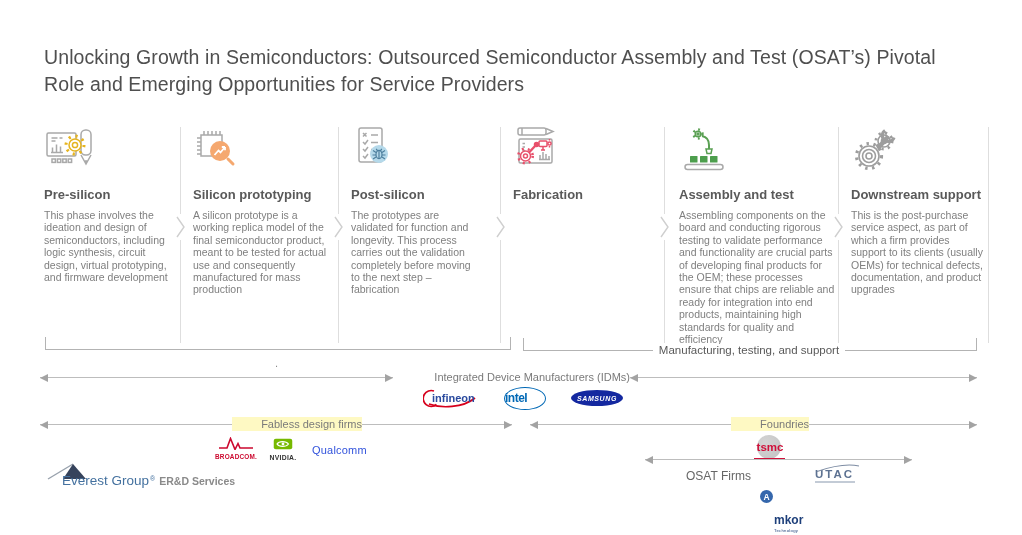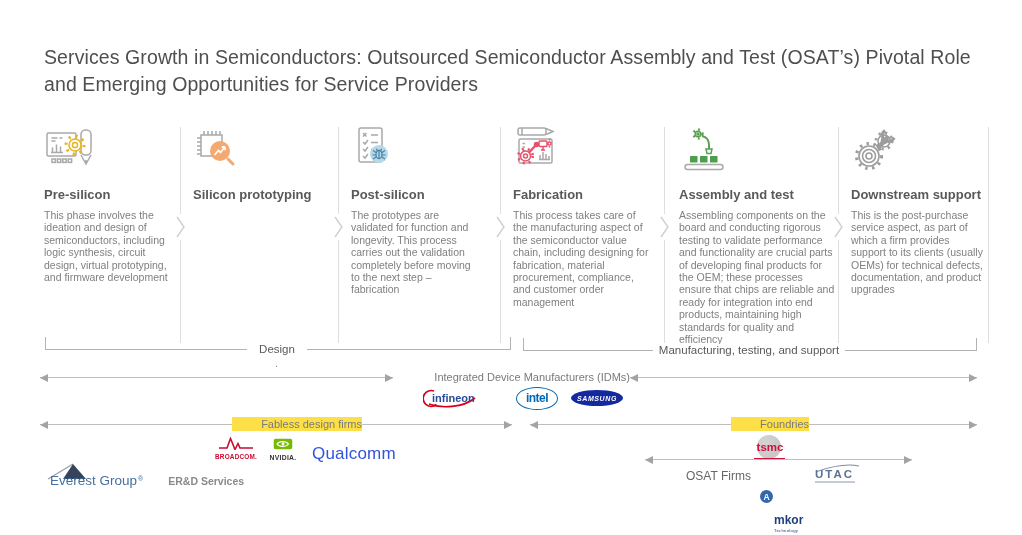--- a/index.html
+++ b/index.html
@@ -25,66 +25,66 @@
                    line-height:12.6px; color:#595959; }
   .bracket-label .pad { background:#fff; padding:0 12px; }
 
   .arrow { position:absolute; height:1px; background:#bdbdbd; }
   .arrow::before,.arrow::after { content:""; position:absolute; top:-3.5px; width:0; height:0;
            border-top:4px solid transparent; border-bottom:4px solid transparent; }
   .arrow::before { left:0; border-right:8px solid #a3a3a3; }
   .arrow::after  { right:0; border-left:8px solid #a3a3a3; }
 
   .seg-label { position:absolute; font-size:11px; color:#7a7a7a; text-align:right; }
-  .on-line { background:#fde047; height:14px; line-height:14px; }
+  .on-line { background:#fef9c3; height:14px; line-height:14px; }
 
   
-  .intel-oval { position:absolute; left:516px; top:387px; width:40px; height:21px;
+  .intel-oval { position:absolute; left:504px; top:387px; width:40px; height:21px;
                 border:1.6px solid #0068b5; border-radius:50%;
-                display:flex; align-items:center; justify-content:center; }
+                display:flex; align-items:center; justify-content:flex-start; }
   .intel-oval span { color:#0068b5; font-size:12px; font-weight:bold; letter-spacing:-0.5px; margin-top:-2px; }
   .samsung-oval { position:absolute; left:571px; top:390px; width:52px; height:16px;
                   background:#1428a0; border-radius:50%;
                   display:flex; align-items:center; justify-content:center; }
   .samsung-oval span { color:#fff; font-size:7px; font-weight:bold; font-style:italic; letter-spacing:0.6px; }
   .broadcom { position:absolute; left:212px; top:436px; width:48px; text-align:center; }
   .broadcom .word { font-size:6.4px; font-weight:bold; color:#cc092f; letter-spacing:0.2px; margin-top:-1px; }
   .nvidia { position:absolute; left:264px; top:436px; width:38px; text-align:center; }
   .nvidia .word { font-size:6.8px; font-weight:bold; color:#333; letter-spacing:0.3px; margin-top:0px; }
-  .qualcomm { position:absolute; left:312px; top:444px; font-size:17px; font-weight:500;
+  .qualcomm { position:absolute; left:312px; top:444px; font-size:11px; font-weight:500;
               color:#3253dc; letter-spacing:0.2px; }
   .tsmc { position:absolute; left:753px; top:434px; width:34px; height:28px; }
   .tsmc .wafer { position:absolute; left:4px; top:1px; width:24px; height:24px; border-radius:50%;
                  background:radial-gradient(circle at 35% 35%, #d4d4d4, #c2c2c2); }
   .tsmc .word { position:absolute; left:1px; top:7px; width:32px; text-align:center;
                 color:#d0103a; font-weight:bold; font-size:11.5px; }
   .tsmc .bar { position:absolute; left:1px; top:24px; width:31px; height:2px; background:#d0103a; }
   .amkor { position:absolute; left:760px; top:466px; }
   .amkor .row { display:flex; align-items:center; }
   .amkor .a-circle { width:13px; height:13px; border-radius:50%; background:#3567ac; color:#fff;
                      font-size:8.5px; font-weight:bold; display:flex; align-items:center; justify-content:center; }
   .amkor .rest { color:#1d3f7a; font-weight:bold; font-size:12px; margin-left:1px;margin-top:47px; }
   .amkor .sub { font-size:4.2px; color:#1d3f7a; margin-left:14px; margin-top:0.5px; letter-spacing:0.3px; }
   .utac { position:absolute; left:815px; top:468px; width:46px; }
   .utac .word { font-size:11.5px; font-weight:bold; color:#5d7292; letter-spacing:2px; }
   .utac .swoosh { position:absolute; left:0; top:-4px; }
   .utac .tagline { width:40px; height:1.5px; background:#c3cbd6; margin-top:1px; }
 
   .everest { position:absolute; left:46px; top:461px; width:230px; height:36px; }
-  .everest .brand-row { position:absolute; left:4px; top:12px; display:flex; align-items:baseline; }
+  .everest .brand-row { position:absolute; left:16px; top:12px; display:flex; align-items:baseline; }
   .everest .brand { font-size:13.5px; color:#44719f; }
   .everest .reg { font-size:7px; color:#44719f; vertical-align:super; position:relative; top:-4px; margin-left:1px; }
-  .everest .suffix { font-size:10.5px; font-weight:bold; color:#8a8a8a; margin-left:25px; }
+  .everest .suffix { font-size:10.5px; font-weight:bold; color:#8a8a8a; margin-left:4px; }
 </style>
 </head>
 <body>
 
 <div id="canvas">
 
-  <div class="abs title">Services Growth in Semiconductors: Outsourced Semiconductor Assembly and Test (OSAT’s) Pivotal Role and Emerging Opportunities for Service Providers</div>
+  <div class="abs title">Unlocking Growth in Semiconductors: Outsourced Semiconductor Assembly and Test (OSAT’s) Pivotal Role and Emerging Opportunities for Service Providers</div>
 
   <div class="divider" style="left:180px"></div>
   <div class="divider" style="left:338px"></div>
   <div class="divider" style="left:500px"></div>
   <div class="divider" style="left:664px"></div>
   <div class="divider" style="left:838px"></div>
   <div class="divider" style="left:988px"></div>
 
   <div class="chev-box" style="left:173px">
       <svg width="9" height="22" viewBox="0 0 9 22">
@@ -145,20 +145,21 @@
           <path d="M11,9 v-4 M15,9 v-4 M19,9 v-4 M23,9 v-4 M27,9 v-4"></path>
           <path d="M8,12 h-4 M8,16 h-4 M8,20 h-4 M8,24 h-4 M8,28 h-4"></path>
         </g>
         <circle cx="27" cy="25" r="10" fill="#f5a86f"></circle>
         <path d="M35,33 l5,5" stroke="#f5a86f" stroke-width="3" stroke-linecap="round"></path>
         <polyline points="21.5,29 25.5,24.5 27.5,26.5 32,21" stroke="#fff" stroke-width="1.8" fill="none"></polyline>
         <path d="M32,21 h-3.2 M32,21 v3.2" stroke="#fff" stroke-width="1.8"></path>
       </svg>
     </div>
     <div class="stage-name">Silicon prototyping</div>
+    <div class="stage-desc">A silicon prototype is a working replica model of the final semiconductor product, meant to be tested for actual use and consequently manufactured for mass production</div>
   </div>
 
   <div class="stage" style="left:351px;width:130px">
     <div class="stage-icon">
       <svg width="48" height="48" viewBox="0 0 48 48">
         <g stroke="#a9a9a9" fill="none" stroke-width="1.5">
           <rect x="8" y="2" width="23" height="34" rx="2"></rect>
           <path d="M12,7 l3.5,3.5 M15.5,7 l-3.5,3.5 M20,9 h7"></path>
           <path d="M12,16 l2,2 3,-4 M20,16.5 h7"></path>
           <path d="M12,23 l2,2 3,-4 M20,23.5 h7"></path>
@@ -194,21 +195,20 @@
           <path d="M16,26.5 L23,19" stroke-width="2.4"></path>
           <circle cx="23.5" cy="18.5" r="2" fill="#e8506b"></circle>
           <rect x="26" y="15" width="8" height="5.5" rx="1"></rect>
           <path d="M30,20.5 v3.5 M28,24 h4"></path>
           <circle cx="36.5" cy="17.5" r="1.6"></circle>
           <path d="M36.5,14.5 v-1.5 M36.5,20 v1.5"></path>
         </g>
       </svg>
     </div>
     <div class="stage-name">Fabrication</div>
-    <div class="stage-desc">This process takes care of the manufacturing aspect of the semiconductor value chain, including designing for fabrication, material procurement, compliance, and customer order management</div>
   </div>
 
   <div class="stage" style="left:679px;width:156px">
     <div class="stage-icon">
       <svg width="50" height="48" viewBox="0 0 50 48">
         <g stroke="#5aa053" fill="none" stroke-width="1.5">
           <circle cx="19" cy="8" r="4.5" stroke-dasharray="1.8 3.4" stroke-width="2.4"></circle>
           <circle cx="19" cy="8" r="2.8" fill="#fff"></circle>
           <circle cx="19" cy="8" r="1"></circle>
           <path d="M23,10 C28,11 30,15 30,19 v4" stroke-width="2"></path>
@@ -238,21 +238,20 @@
           <circle cx="18" cy="30" r="6.5" stroke-width="1.6"></circle>
           <circle cx="18" cy="30" r="3" stroke-width="1.6"></circle>
         </g>
       </svg>
     </div>
     <div class="stage-name">Downstream support</div>
     <div class="stage-desc">This is the post-purchase service aspect, as part of which a firm provides support to its clients (usually OEMs) for technical defects, documentation, and product upgrades</div>
   </div>
 
   <div class="bracket" style="left:45px;top:337px;width:464px"></div>
-  <div class="bracket-label" style="left:45px;top:343px;width:464px"><span class="pad">Design</span></div>
   <span class="abs" style="left:275px;top:357px;font-size:11px;color:#8a8a8a">.</span>
 
   <div class="bracket" style="left:523px;top:338px;width:452px"></div>
   <div class="bracket-label" style="left:633px;top:344px;width:232px"><span class="pad" style="padding:0 6px">Manufacturing, testing, and support</span></div>
 
   <div class="arrow" style="left:40px;top:377px;width:353px"></div>
   <div class="seg-label" style="left:393px;top:371px;width:237px">Integrated Device Manufacturers (IDMs)</div>
   <div class="arrow" style="left:630px;top:377px;width:347px"></div>
 
   <div class="abs" style="left:423px;top:388px">

